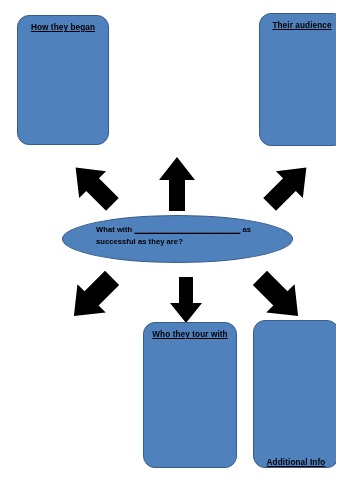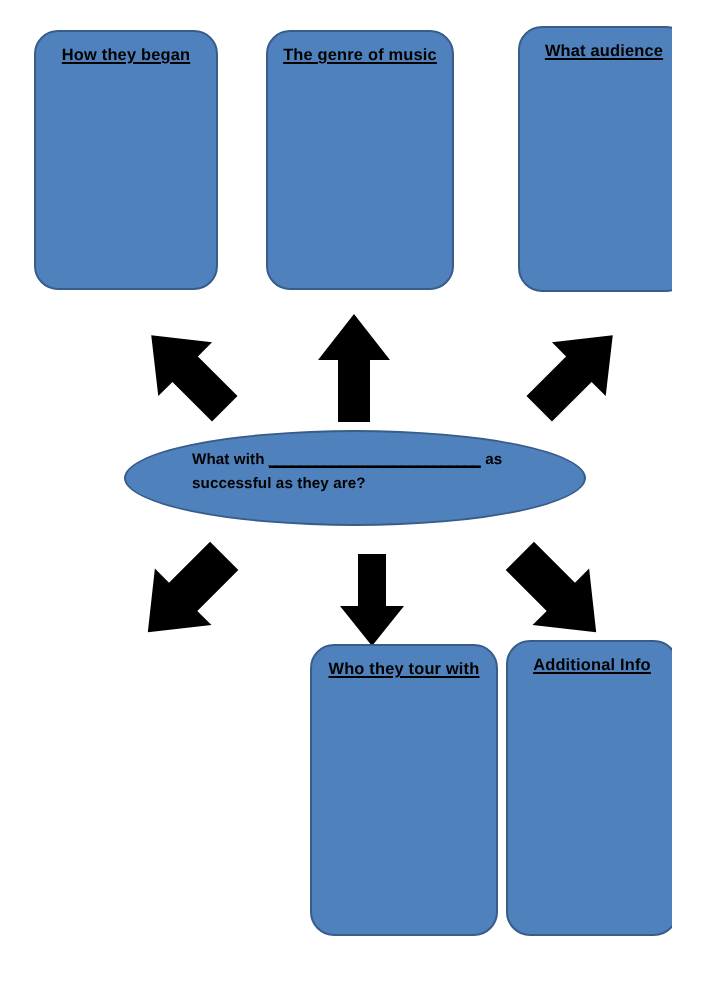--- a/index.html
+++ b/index.html
@@ -42,22 +42,22 @@
     letter-spacing: 0.1px;
     white-space: nowrap;
   }
 
   
   #box-how-they-began   { left: 17px;  top: 15px;  width: 92px;  height: 130px; }
   #box-genre-of-music   { left: 133px; top: 15px;  width: 94px;  height: 130px; }
   #box-their-audience   { left: 259px; top: 13px;  width: 86px;  height: 133px; }
   
   #box-way-they-look    { left: 24px;  top: 325px; width: 92px;  height: 143px; }
-  #box-who-they-tour    { left: 155px; top: 322px; width: 94px;  height: 146px; }
-  #box-additional-info  { left: 253px; top: 320px; width: 86px;  height: 148px; }
+  #box-who-they-tour    { left: 143px; top: 322px; width: 94px;  height: 146px; }
+  #box-additional-info  { left: 253px; top: 320px; width: 86px;  height: 148px; align-items: flex-end; }
 
   
   #center-ellipse {
     position: absolute;
     left: 62px;
     top: 215px;
     width: 231px;
     height: 48px;
     background: #4F81BD;
     border: 1px solid #385D8A;
@@ -90,26 +90,23 @@
 </style>
 </head>
 <body>
 
 <div id="worksheet">
 
   <div class="topic-box" id="box-how-they-began">
     <span class="topic-label">How they began</span>
   </div>
 
-  <div class="topic-box" id="box-genre-of-music">
-    <span class="topic-label">The genre of music</span>
-  </div>
 
   <div class="topic-box" id="box-their-audience">
-    <span class="topic-label">What audience</span>
+    <span class="topic-label">Their audience</span>
   </div>
 
   <div class="arrow" id="arrow-up-left" style="left:68px; top:158px;">
     <svg width="52" height="56" viewBox="0 0 52 56">
       <g transform="rotate(-45 26 28)">
         <polygon class="arrow-shape" points="26,2 45,26 35,26 35,54 17,54 17,26 7,26"></polygon>
       </g>
     </svg>
   </div>
 

